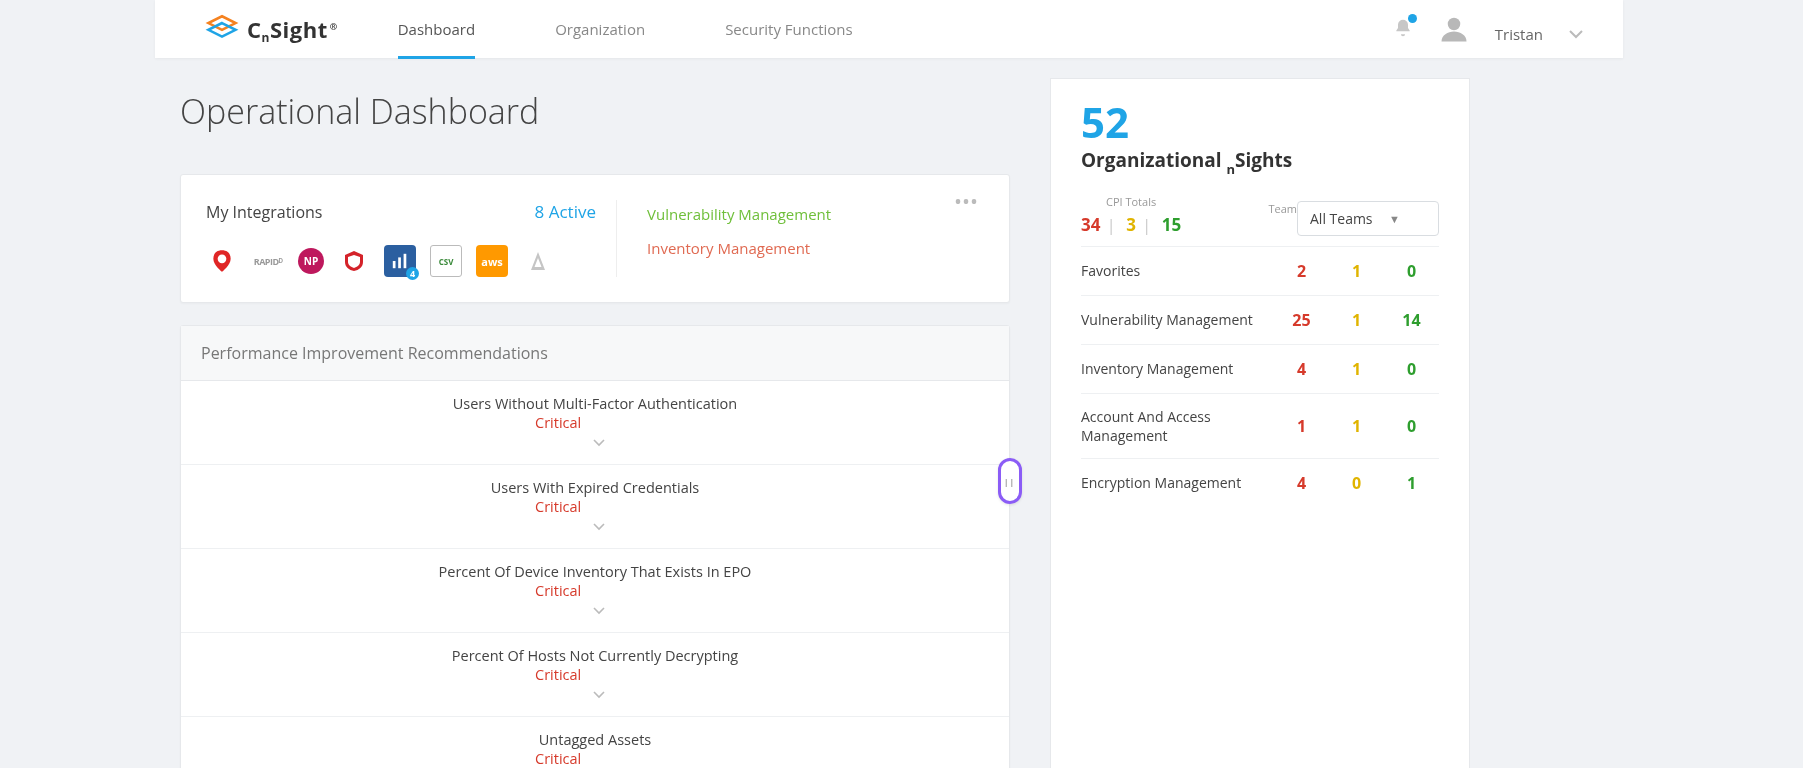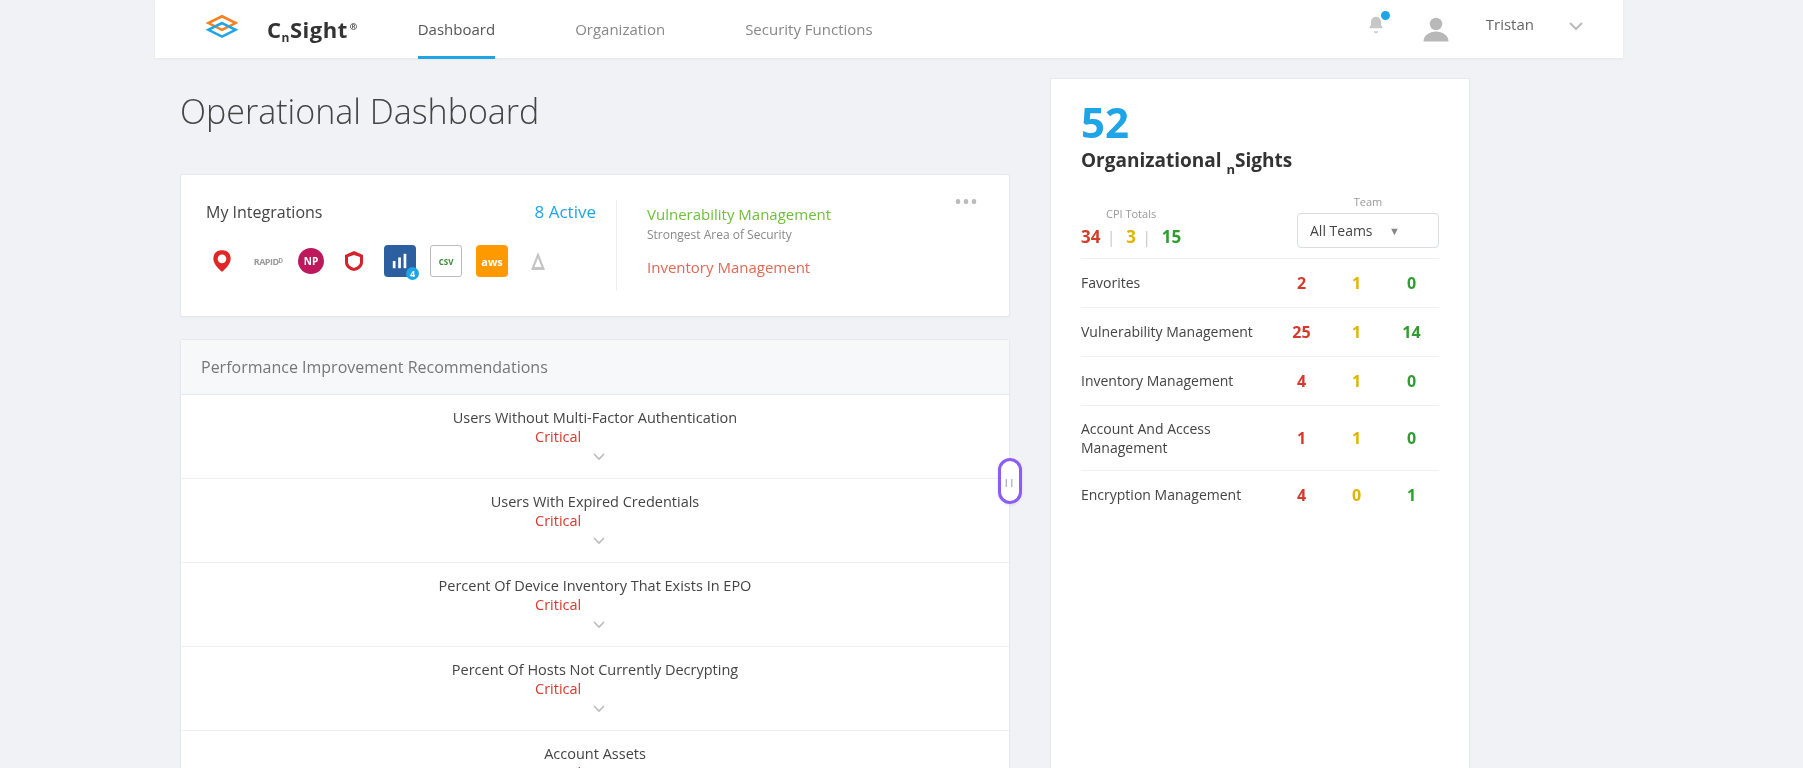--- a/index.html
+++ b/index.html
@@ -1,27 +1,27 @@
 <!DOCTYPE html>
 <html><head>
 <meta charset="utf-8">
 <style>
   * { box-sizing: border-box; margin: 0; padding: 0; }
   html, body { font-family: "Segoe UI", "Open Sans", -apple-system, Roboto, sans-serif; background:#f0f2f5; color:#333; width:1803px; }
   
   .topbar { position:relative; margin:0 180px 0 155px; height:58px; background:#fff; display:flex; align-items:center; padding:0 40px 0 50px; box-shadow:0 1px 3px rgba(0,0,0,0.05); }
-  .logo { display:flex; align-items:center; margin-right:60px;gap:20px; }
+  .logo { display:flex; align-items:center; margin-right:60px; }
   .logo svg { display:block; }
   .logo-text { font-weight:700; font-size:22px; letter-spacing:0.5px; color:#333; margin-left:8px; position:relative; }
   .logo-text sub { font-size:12px; vertical-align:baseline; position:relative; top:4px;}
   .logo-reg { font-size:9px; vertical-align:super; margin-left:2px;}
   .navtabs { display:flex; gap:80px; }
   .navtab { font-size:15px; color:#888; padding:19px 0 17px; cursor:pointer; }
   .navtab.active { color:#555; border-bottom:3px solid #1fa4e6; }
-  .topbar-right { margin-left:auto; display:flex; align-items:flex-start; gap:35px; }
+  .topbar-right { margin-left:auto; display:flex; align-items:flex-end; gap:26px; }
   .bell { position:relative; color:#bbb; }
   .bell-dot { position:absolute; top:-3px; right:-4px; width:9px; height:9px; border-radius:50%; background:#1fa4e6; }
   .avatar-svg { color:#b8b8b8;}
   .user-name { font-size:15px; color:#666; }
   .chev { color:#bbb; }
   
   .page { display:flex; padding:20px 0 60px 180px; gap:40px; }
   .main { width:830px; }
   h1.title { font-size:34px; font-weight:300; color:#444; margin:10px 0 40px; }
   .card { background:#fff; border:1px solid #e6e8eb; border-radius:3px; box-shadow:0 1px 2px rgba(0,0,0,0.03); }
@@ -63,21 +63,21 @@
   .bignum { font-size:42px; font-weight:700; color:#1fa4e6; line-height:1; }
   .sights-title { font-size:19px; font-weight:700; margin:4px 0 18px; }
   .sights-title sub {font-size:13px; position:relative; top:2px; font-weight:700;}
   .filters { display:flex; justify-content:space-between; align-items:flex-end; margin-bottom:10px;text-align:center; }
   .cpi-lbl { font-size:11px; color:#999; margin-bottom:4px; }
   .cpi-vals { font-size:17px; font-weight:700; }
   .cpi-vals .r { color:#d63a2b; }
   .cpi-vals .y { color:#e0b400; }
   .cpi-vals .g { color:#2e9e2e; }
   .cpi-vals .sep { color:#ccc; margin:0 6px; font-weight:400;}
-  .team-sel { display:flex; flex-direction:column; }
+  .team-sel { display:flex; flex-direction:row; }
   .team-lbl { font-size:11px; color:#999; margin-bottom:4px; }
   .team-dd { border:1px solid #d9dde1; border-radius:4px; padding:7px 38px 7px 12px; font-size:14px; color:#444; width:142px; background:#fff; position:relative; display:flex; align-items:center; justify-content:space-between;}
   .team-dd .chv { color:#888; font-size:11px;}
   .metrics-row { display:flex; align-items:center; padding:13px 0; border-top:1px solid #eef0f2; }
   .metrics-row:first-of-type{ border-top:1px solid #eef0f2; margin-top:10px;}
   .metrics-row .m-name { flex:1; font-size:14px; color:#444; padding-right:10px;}
   .metrics-row .m-val { width:55px; text-align:center; font-weight:700; font-size:16px;}
   .m-val.r { color:#d63a2b;} .m-val.y{ color:#e0b400;} .m-val.g{ color:#2e9e2e;}
   .collapse-handle { position:absolute; right:-12px; top:380px; width:24px; height:46px; background:#fff; border:3px solid #8b5cf6; border-radius:14px; display:flex; align-items:center; justify-content:center; color:#aaa; font-size:14px; letter-spacing:2px; box-shadow:0 1px 3px rgba(0,0,0,0.1);}
   .main-wrap{position:relative;}
@@ -158,21 +158,20 @@
                 <svg width="24" height="24" viewBox="0 0 24 24" fill="#c5c5c5">
                   <path d="M12 3l7 18H5l7-18zm0 6l-3.5 9h7L12 9z"></path>
                 </svg>
               </span>
         </div>
       </div>
       <div class="divider"></div>
       <div class="right">
         <div class="area-line">
           <div class="t green">Vulnerability Management</div>
-          <div class="s">Strongest Area of Security</div>
         </div>
         <div class="area-line">
           <div class="t red">Inventory Management</div>
         </div>
       </div>
     </div>
 
     <div class="card pir">
       <div class="pir-head">Performance Improvement Recommendations</div>
       <div id="pir-rows">
@@ -198,21 +197,21 @@
                 </svg></span>
             </div>
             <div class="pir-row">
               <span class="name">Percent Of Hosts Not Currently Decrypting</span>
               <span class="sev">Critical</span>
               <span class="exp"><svg width="12" height="8" viewBox="0 0 12 8">
                   <path d="M1 1l5 5 5-5" fill="none" stroke="#bbb" stroke-width="1.6"></path>
                 </svg></span>
             </div>
             <div class="pir-row">
-              <span class="name">Account Assets</span>
+              <span class="name">Untagged Assets</span>
               <span class="sev">Critical</span>
               <span class="exp"><svg width="12" height="8" viewBox="0 0 12 8">
                   <path d="M1 1l5 5 5-5" fill="none" stroke="#bbb" stroke-width="1.6"></path>
                 </svg></span>
             </div>
           </div>
       <div class="pager">
         <div class="pager-btn">&lt;&lt;&lt;</div>
         <div class="pager-btn">Page 1 of 6</div>
         <div class="pager-btn">&gt;&gt;&gt;</div>

